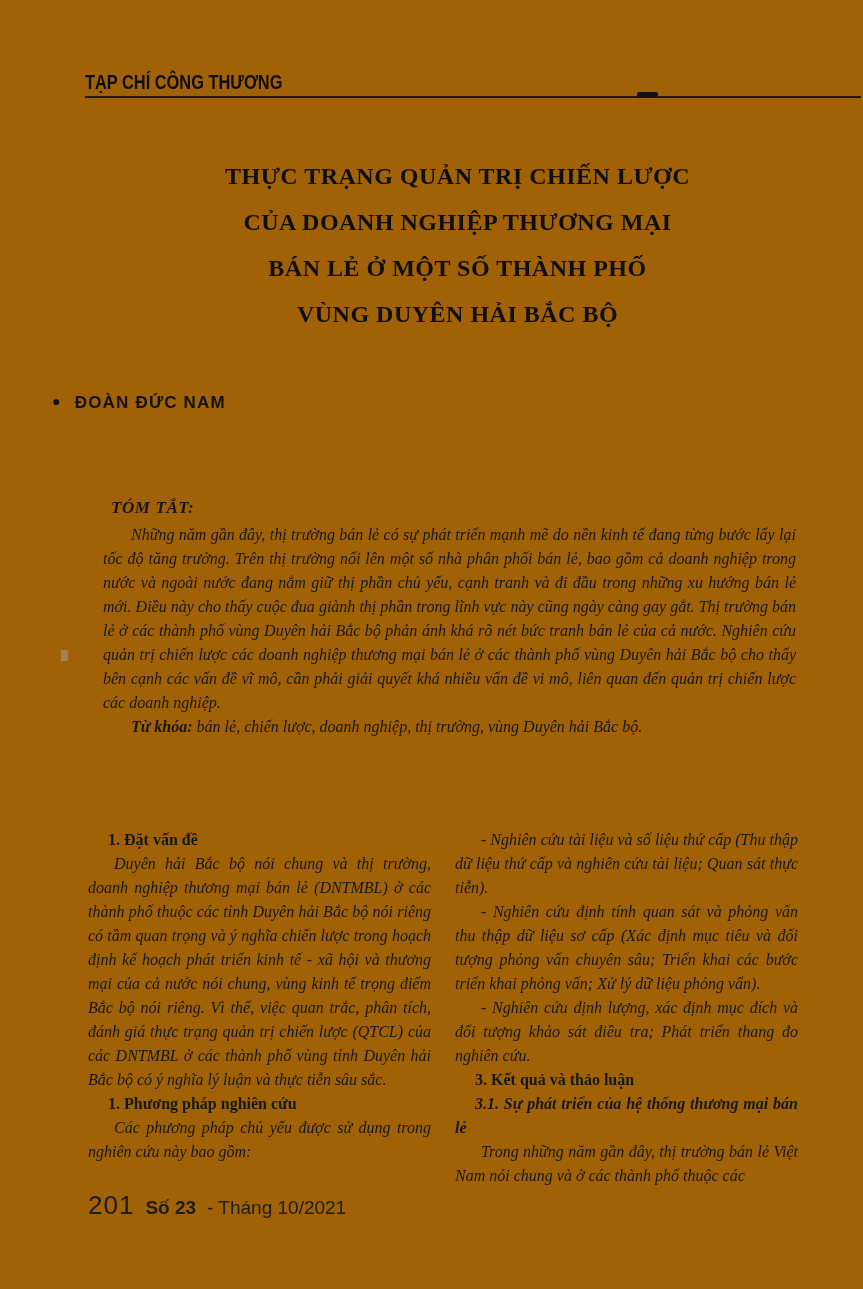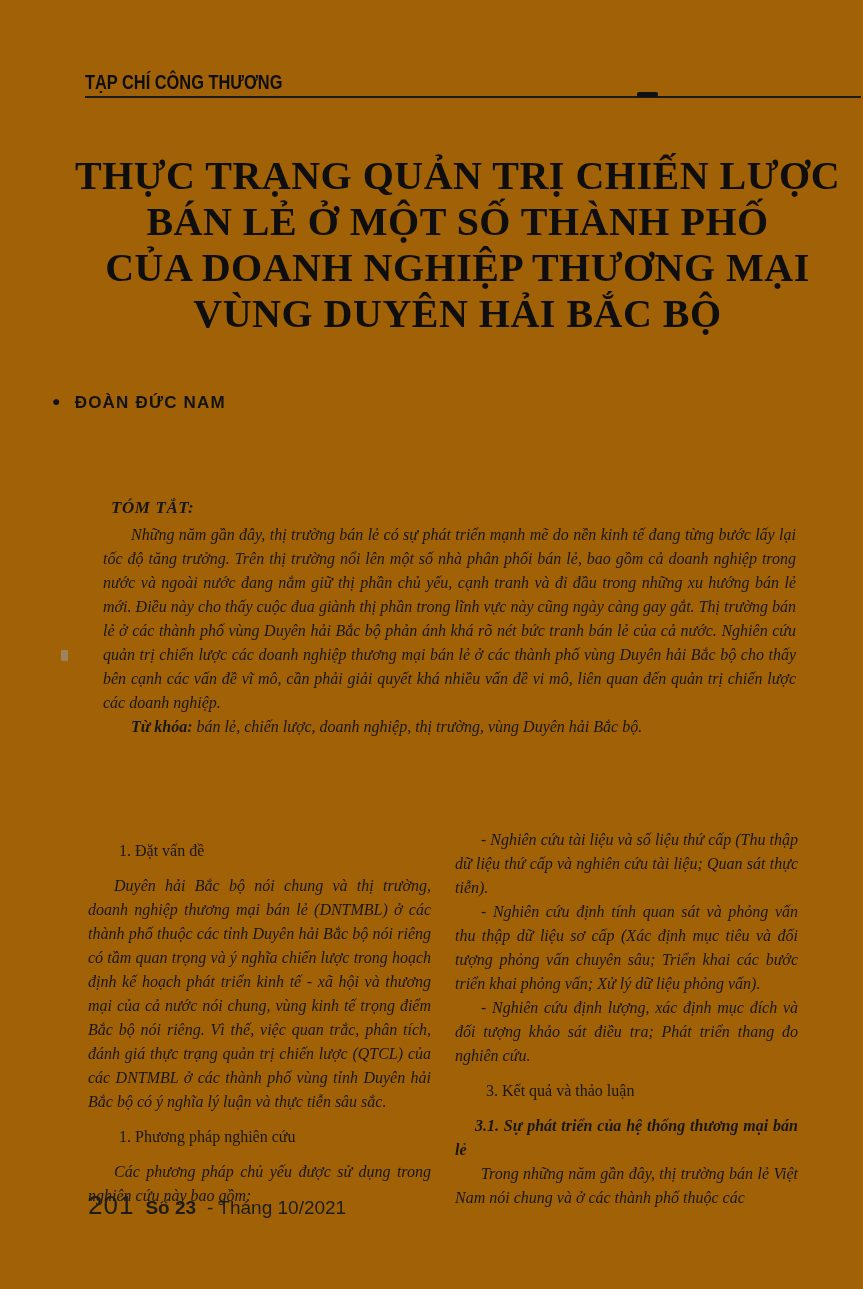--- a/index.html
+++ b/index.html
@@ -12,39 +12,39 @@
     position:absolute;left:85px;top:70px;
     font-family:"Liberation Sans",sans-serif;font-weight:bold;font-size:21px;
     letter-spacing:0px;transform:scaleX(0.78);transform-origin:left top;
     white-space:nowrap;color:#0d0d0d;
   }
   .header-rule{position:absolute;left:85px;top:96px;width:776px;height:2px;background:#1a1a1a;}
   .header-blot{position:absolute;left:637px;top:92px;width:21px;height:5px;background:#111;border-radius:2px;}
   
   .article-title{
     position:absolute;left:52px;right:0;top:153px;text-align:center;
-    font-weight:bold;font-size:40px;line-height:46px;letter-spacing:0.5px;color:#0e0e0e;
+    font-weight:bold;font-size:24px;line-height:46px;letter-spacing:0.5px;color:#0e0e0e;
   }
   
   .author-line{
     position:absolute;left:52px;right:0;top:393px;text-align:left;
     font-family:"Liberation Sans",sans-serif;font-weight:bold;font-size:17px;
     letter-spacing:1.2px;color:#121212;
   }
   .author-bullet{display:inline-block;margin-right:13px;font-size:14px;vertical-align:2px;}
   
   .abstract{position:absolute;left:103px;top:498px;width:693px;font-style:italic;}
   .abstract-heading{font-weight:bold;font-size:17px;letter-spacing:0.6px;margin:0 0 5px 8px;}
   .abstract p{margin:0;font-size:16px;line-height:24px;text-align:justify;text-indent:28px;}
   .kw-label{font-weight:bold;}
   
   .columns{position:absolute;left:88px;top:828px;width:710px;display:flex;gap:24px;}
   .col{width:343px;font-size:16px;line-height:24px;text-align:justify;}
   .col p{margin:0;text-indent:26px;font-style:italic;}
-  .col-heading{font-weight:normal;text-indent:20px;margin:11px;text-align:left;}
+  .col-heading{font-weight:bold;text-indent:20px;margin:0;text-align:left;}
   .col-subheading{font-weight:bold;font-style:italic;text-indent:20px;margin:0;text-align:justify;}
   
   .footer{
     position:absolute;left:88px;top:1190px;
     font-family:"Liberation Sans",sans-serif;color:#1c1c1c;
     display:flex;align-items:baseline;gap:11px;
   }
   .pagenum{font-size:26px;letter-spacing:1px;}
   .issue{font-size:19px;font-weight:bold;}
   .issue-date{font-size:19px;}
@@ -55,22 +55,22 @@
 <body>
 
 <div class="page">
 
   <div class="journal-name">TẠP CHÍ CÔNG THƯƠNG</div>
   <div class="header-rule"></div>
   <div class="header-blot"></div>
 
   <div class="article-title">
     <div>THỰC TRẠNG QUẢN TRỊ CHIẾN LƯỢC</div>
+    <div>CỦA DOANH NGHIỆP THƯƠNG MẠI</div>
     <div>BÁN LẺ Ở MỘT SỐ THÀNH PHỐ</div>
-    <div>CỦA DOANH NGHIỆP THƯƠNG MẠI</div>
     <div>VÙNG DUYÊN HẢI BẮC BỘ</div>
   </div>
 
   <div class="author-line">
     <span class="author-bullet">●</span><span>ĐOÀN ĐỨC NAM</span>
   </div>
 
   <section class="abstract">
     <div class="abstract-heading">TÓM TẮT:</div>
     <p>Những năm gần đây, thị trường bán lẻ có sự phát triển mạnh mẽ do nền kinh tế đang từng bước lấy lại tốc độ tăng trưởng. Trên thị trường nổi lên một số nhà phân phối bán lẻ, bao gồm cả doanh nghiệp trong nước và ngoài nước đang nắm giữ thị phần chủ yếu, cạnh tranh và đi đầu trong những xu hướng bán lẻ mới. Điều này cho thấy cuộc đua giành thị phần trong lĩnh vực này cũng ngày càng gay gắt. Thị trường bán lẻ ở các thành phố vùng Duyên hải Bắc bộ phản ánh khá rõ nét bức tranh bán lẻ của cả nước. Nghiên cứu quản trị chiến lược các doanh nghiệp thương mại bán lẻ ở các thành phố vùng Duyên hải Bắc bộ cho thấy bên cạnh các vấn đề vĩ mô, cần phải giải quyết khá nhiều vấn đề vi mô, liên quan đến quản trị chiến lược các doanh nghiệp.</p>

